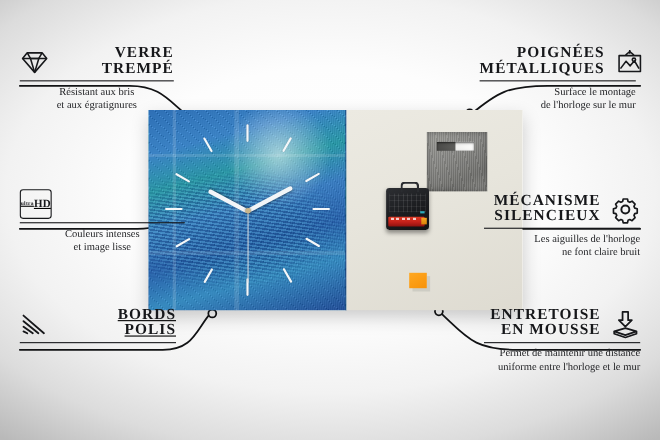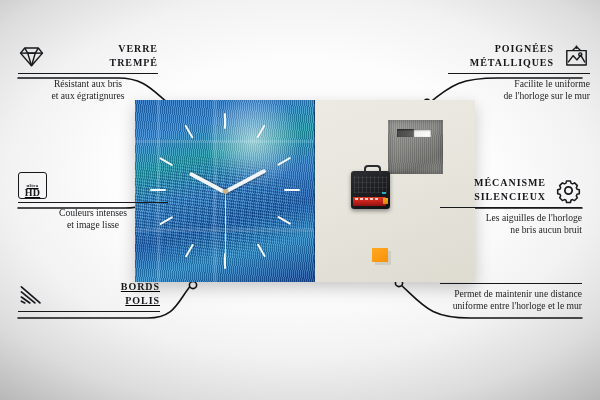--- a/index.html
+++ b/index.html
@@ -109,21 +109,21 @@
   .foam{
     position:absolute;left:57px;top:148px;width:16px;height:14px;
     background:linear-gradient(150deg,#ffa821 0%,#f79209 100%);
     box-shadow:3px 3px 0 rgba(190,190,182,.55);
   }
 
   
   .callout{position:absolute;}
   .co-head{display:flex;align-items:center;gap:9px;}
   .co-title{
-    font-weight:bold;font-size:10px;letter-spacing:.95px;color:#16171a;
+    font-weight:bold;font-size:14px;letter-spacing:.95px;color:#16171a;
     line-height:14px;text-transform:uppercase;white-space:pre-line;
   }
   .co-rule{height:1.4px;background:#17181b;margin-top:3px;}
   .co-desc{
     font-size:9.6px;color:#1d1e21;line-height:12.4px;margin-top:3.5px;white-space:pre-line;
   }
   .ico{width:27px;height:27px;flex:0 0 27px;display:block;}
 
   .left .co-title{text-align:right;}
   .left .co-desc{text-align:center;}
@@ -131,31 +131,31 @@
   .right .co-desc{text-align:right;}
 
   
   #c-verre{left:18px;top:42px;width:140px;}
   #c-verre .co-rule{width:140px;}
   #c-impression{left:18px;top:172px;width:150px;}
   #c-impression .co-rule{width:150px;}
   #c-bords{left:18px;top:280px;width:142px;text-decoration:underline;}
   #c-bords .co-rule{width:142px;}
 
-  #c-poignees{left:448px;top:42px;width:142px;}
+  #c-poignees{left:436px;top:42px;width:142px;}
   #c-poignees .co-rule{width:142px;}
   #c-mecanisme{left:440px;top:176px;width:142px;}
   #c-mecanisme .co-rule{width:142px;}
   #c-entretoise{left:440px;top:280px;width:142px;}
   #c-entretoise .co-rule{width:142px;}
 
   
   .hd{
     width:27px;height:25px;border:1.6px solid #17181b;border-radius:3px;
-    display:flex;flex-direction:column;align-items:center;justify-content:flex-end;
+    display:flex;flex-direction:row;align-items:center;justify-content:center;
     line-height:1;flex:0 0 27px;text-decoration:underline;
   }
   .hd .u{font-size:5px;font-weight:bold;letter-spacing:.3px;color:#17181b;}
   .hd .h{font-size:10px;font-weight:bold;letter-spacing:.2px;color:#17181b;margin-top:.5px;}
 </style>
 </head>
 <body>
 
 <div id="stage">
 
@@ -273,39 +273,50 @@
         <g fill="none" stroke="#17181b" stroke-width="1.7" stroke-linejoin="round">
           <path d="M16 3 L16 7"></path>
             <path d="M11.5 8.5 L16 4.5 L20.5 8.5"></path>
           <rect x="4.5" y="9" width="23" height="17"></rect>
           <path d="M6 23 L12 15 L16.5 20 L21 14.5 L26 23"></path>
           <circle cx="20.5" cy="13.5" r="1.8"></circle>
         </g>
       </svg>
     </div>
     <div class="co-rule"></div>
-    <div class="co-desc">Facilite le uniforme
+    <div class="co-desc">Surface le montage
 de l'horloge sur le mur</div>
   </div>
 
   <div class="callout right" id="c-mecanisme">
     <div class="co-head">
       <div class="co-title" style="flex:1;">MÉCANISME
 SILENCIEUX</div>
       <svg class="ico" viewBox="0 0 32 32">
         <g fill="none" stroke="#17181b" stroke-width="2.1" stroke-linejoin="round">
           <path d="M13.3 4.2 h5.4 l.7 3.1 2.2 1.0 2.8-1.4 3.8 3.8 -1.4 2.8 1.0 2.2 3.1 .7 v5.4 l-3.1 .7 -1.0 2.2 1.4 2.8 -3.8 3.8 -2.8-1.4 -2.2 1.0 -.7 3.1 h-5.4 l-.7-3.1 -2.2-1.0 -2.8 1.4 -3.8-3.8 1.4-2.8 -1.0-2.2 -3.1-.7 v-5.4 l3.1-.7 1.0-2.2 -1.4-2.8 3.8-3.8 2.8 1.4 2.2-1.0 Z" transform="scale(0.86) translate(2.6,1.2)"></path>
           <circle cx="16" cy="16" r="4.3"></circle>
         </g>
       </svg>
     </div>
     <div class="co-rule"></div>
     <div class="co-desc">Les aiguilles de l'horloge
-ne bris aucun bruit</div>
+ne font claire bruit</div>
   </div>
 
   <div class="callout right" id="c-entretoise">
+    <div class="co-head">
+      <div class="co-title" style="flex:1;">ENTRETOISE
+EN MOUSSE</div>
+      <svg class="ico" viewBox="0 0 32 32">
+        <g fill="none" stroke="#17181b" stroke-width="1.9" stroke-linejoin="round">
+          <path d="M13 3 h6 v9 h4 l-7 7 -7-7 h4 Z"></path>
+          <path d="M16 20.5 L28 24 L16 28 L4 24 Z"></path>
+          <path d="M4 24 v2.6 L16 30.6 L28 26.6 V24"></path>
+        </g>
+      </svg>
+    </div>
     <div class="co-rule"></div>
     <div class="co-desc">Permet de maintenir une distance
 uniforme entre l'horloge et le mur</div>
   </div>
 
 </div>
 
 </body></html>

